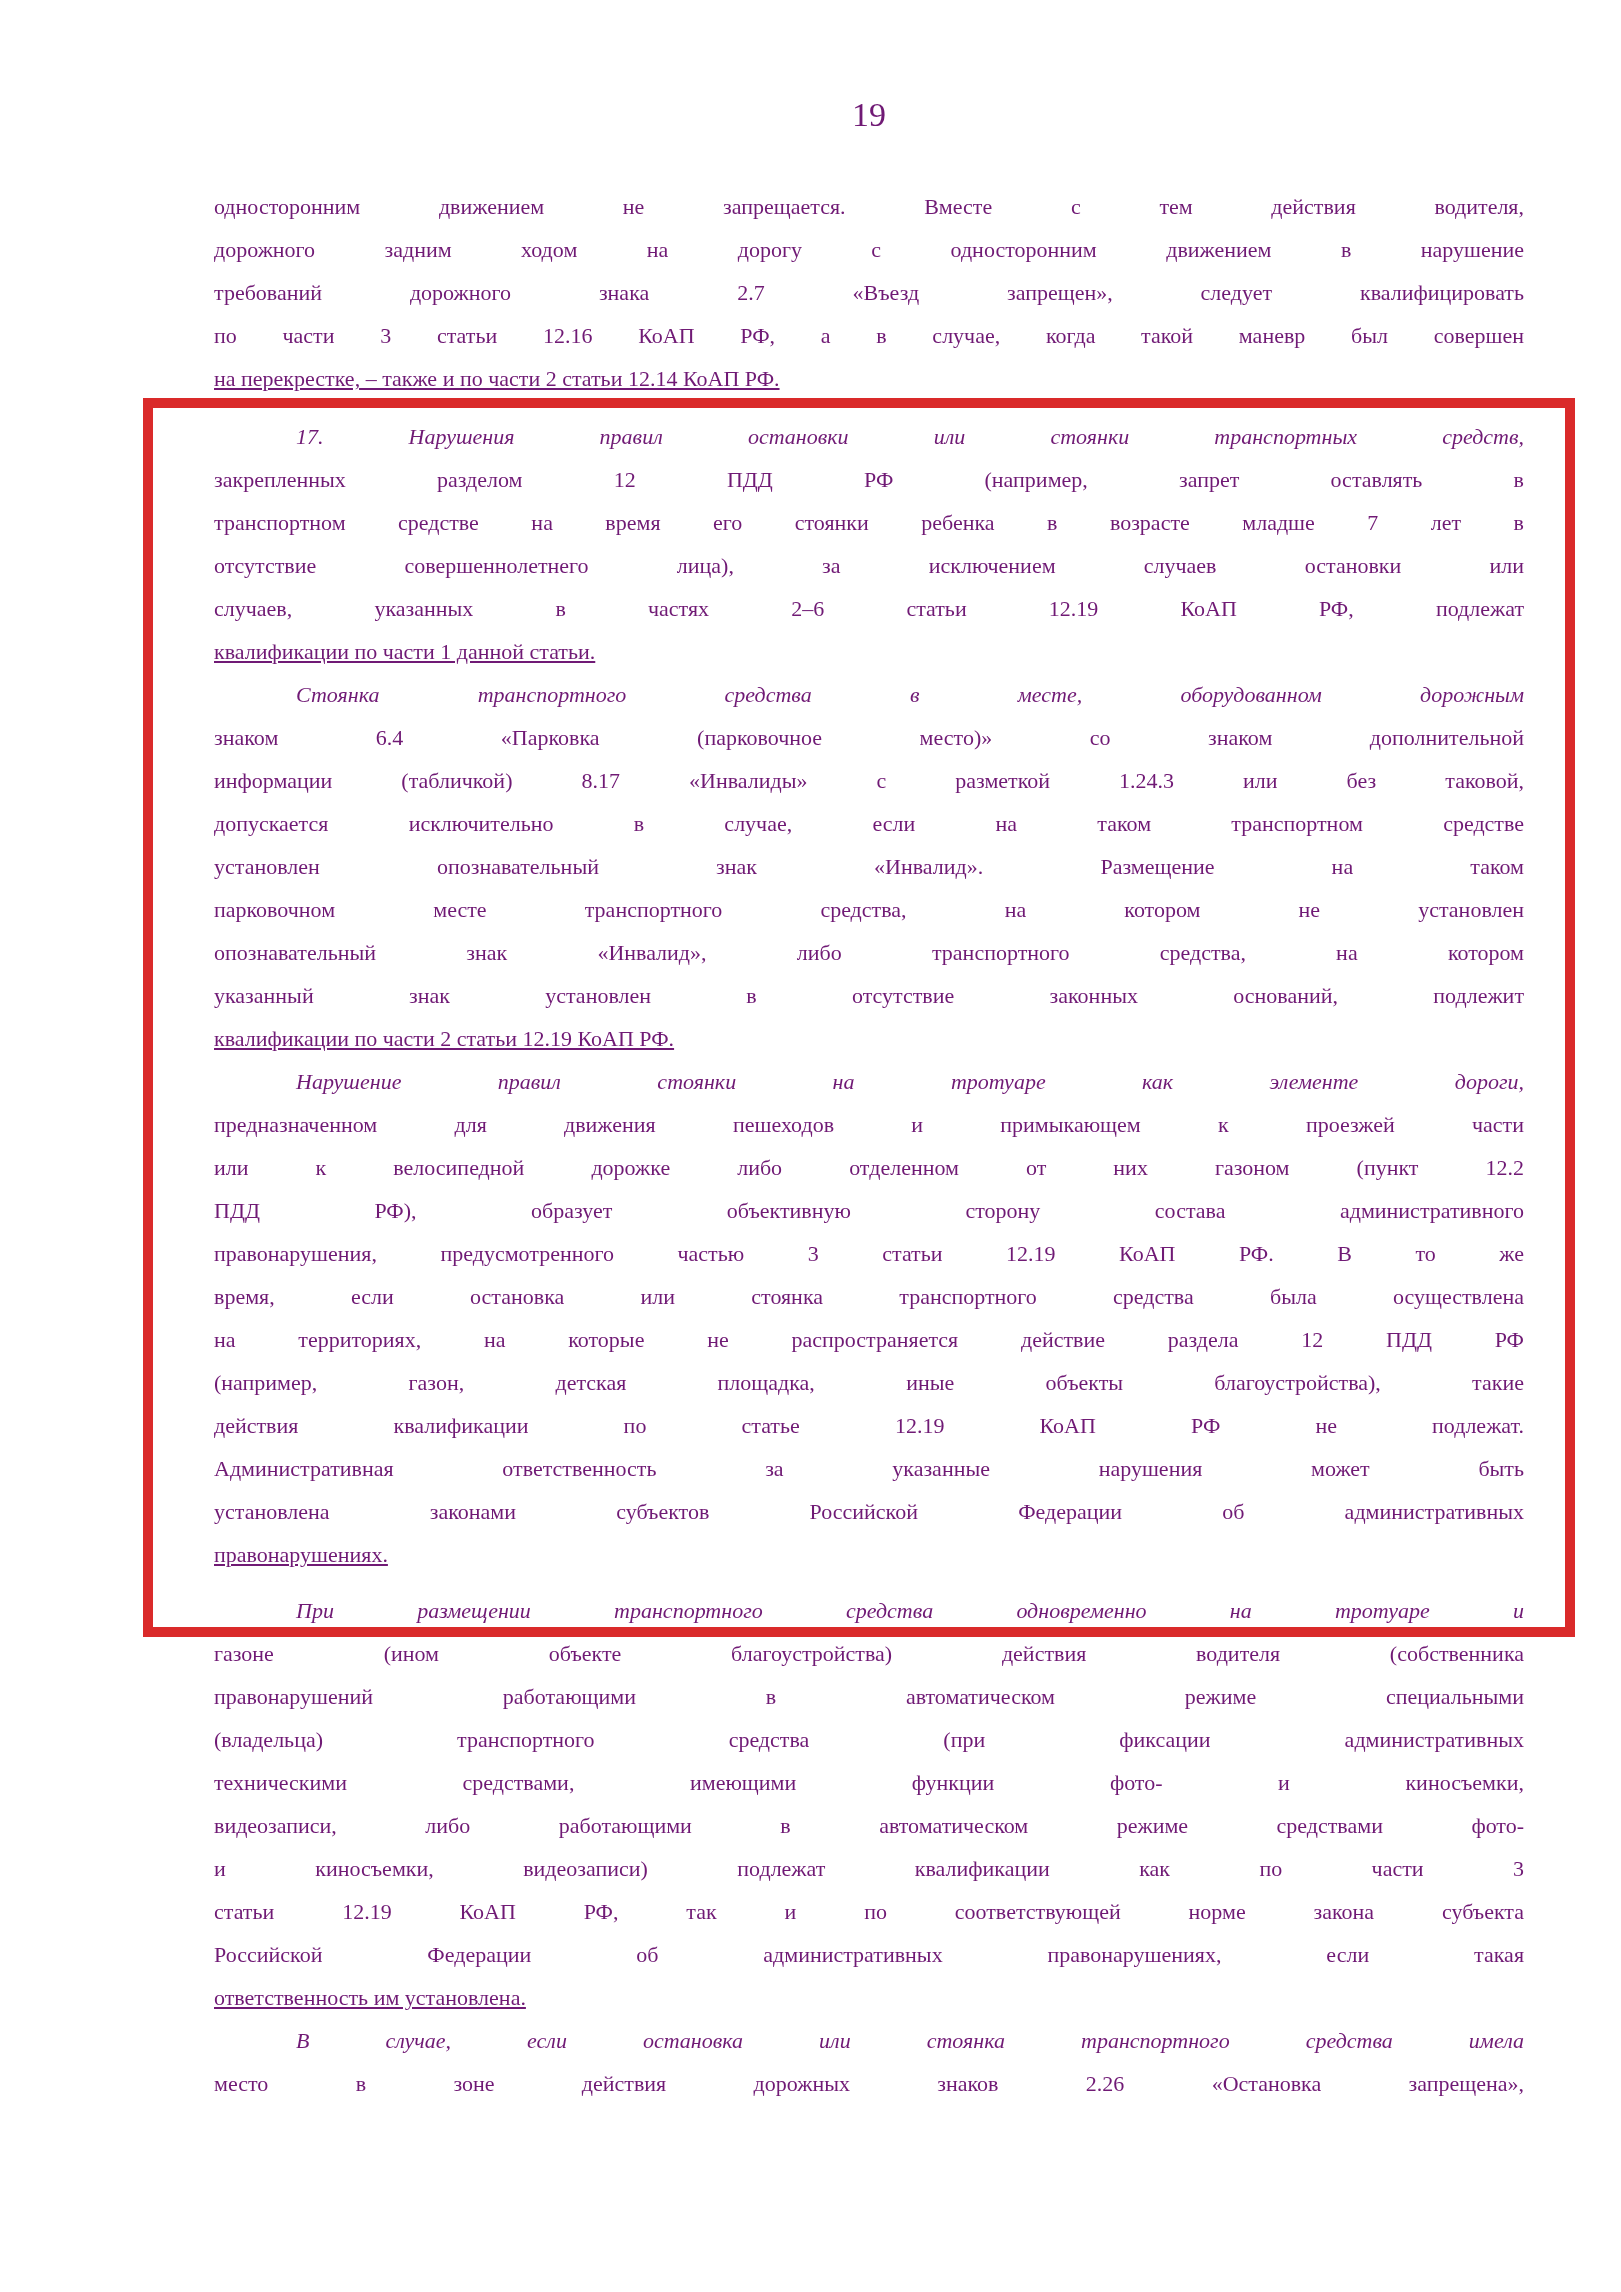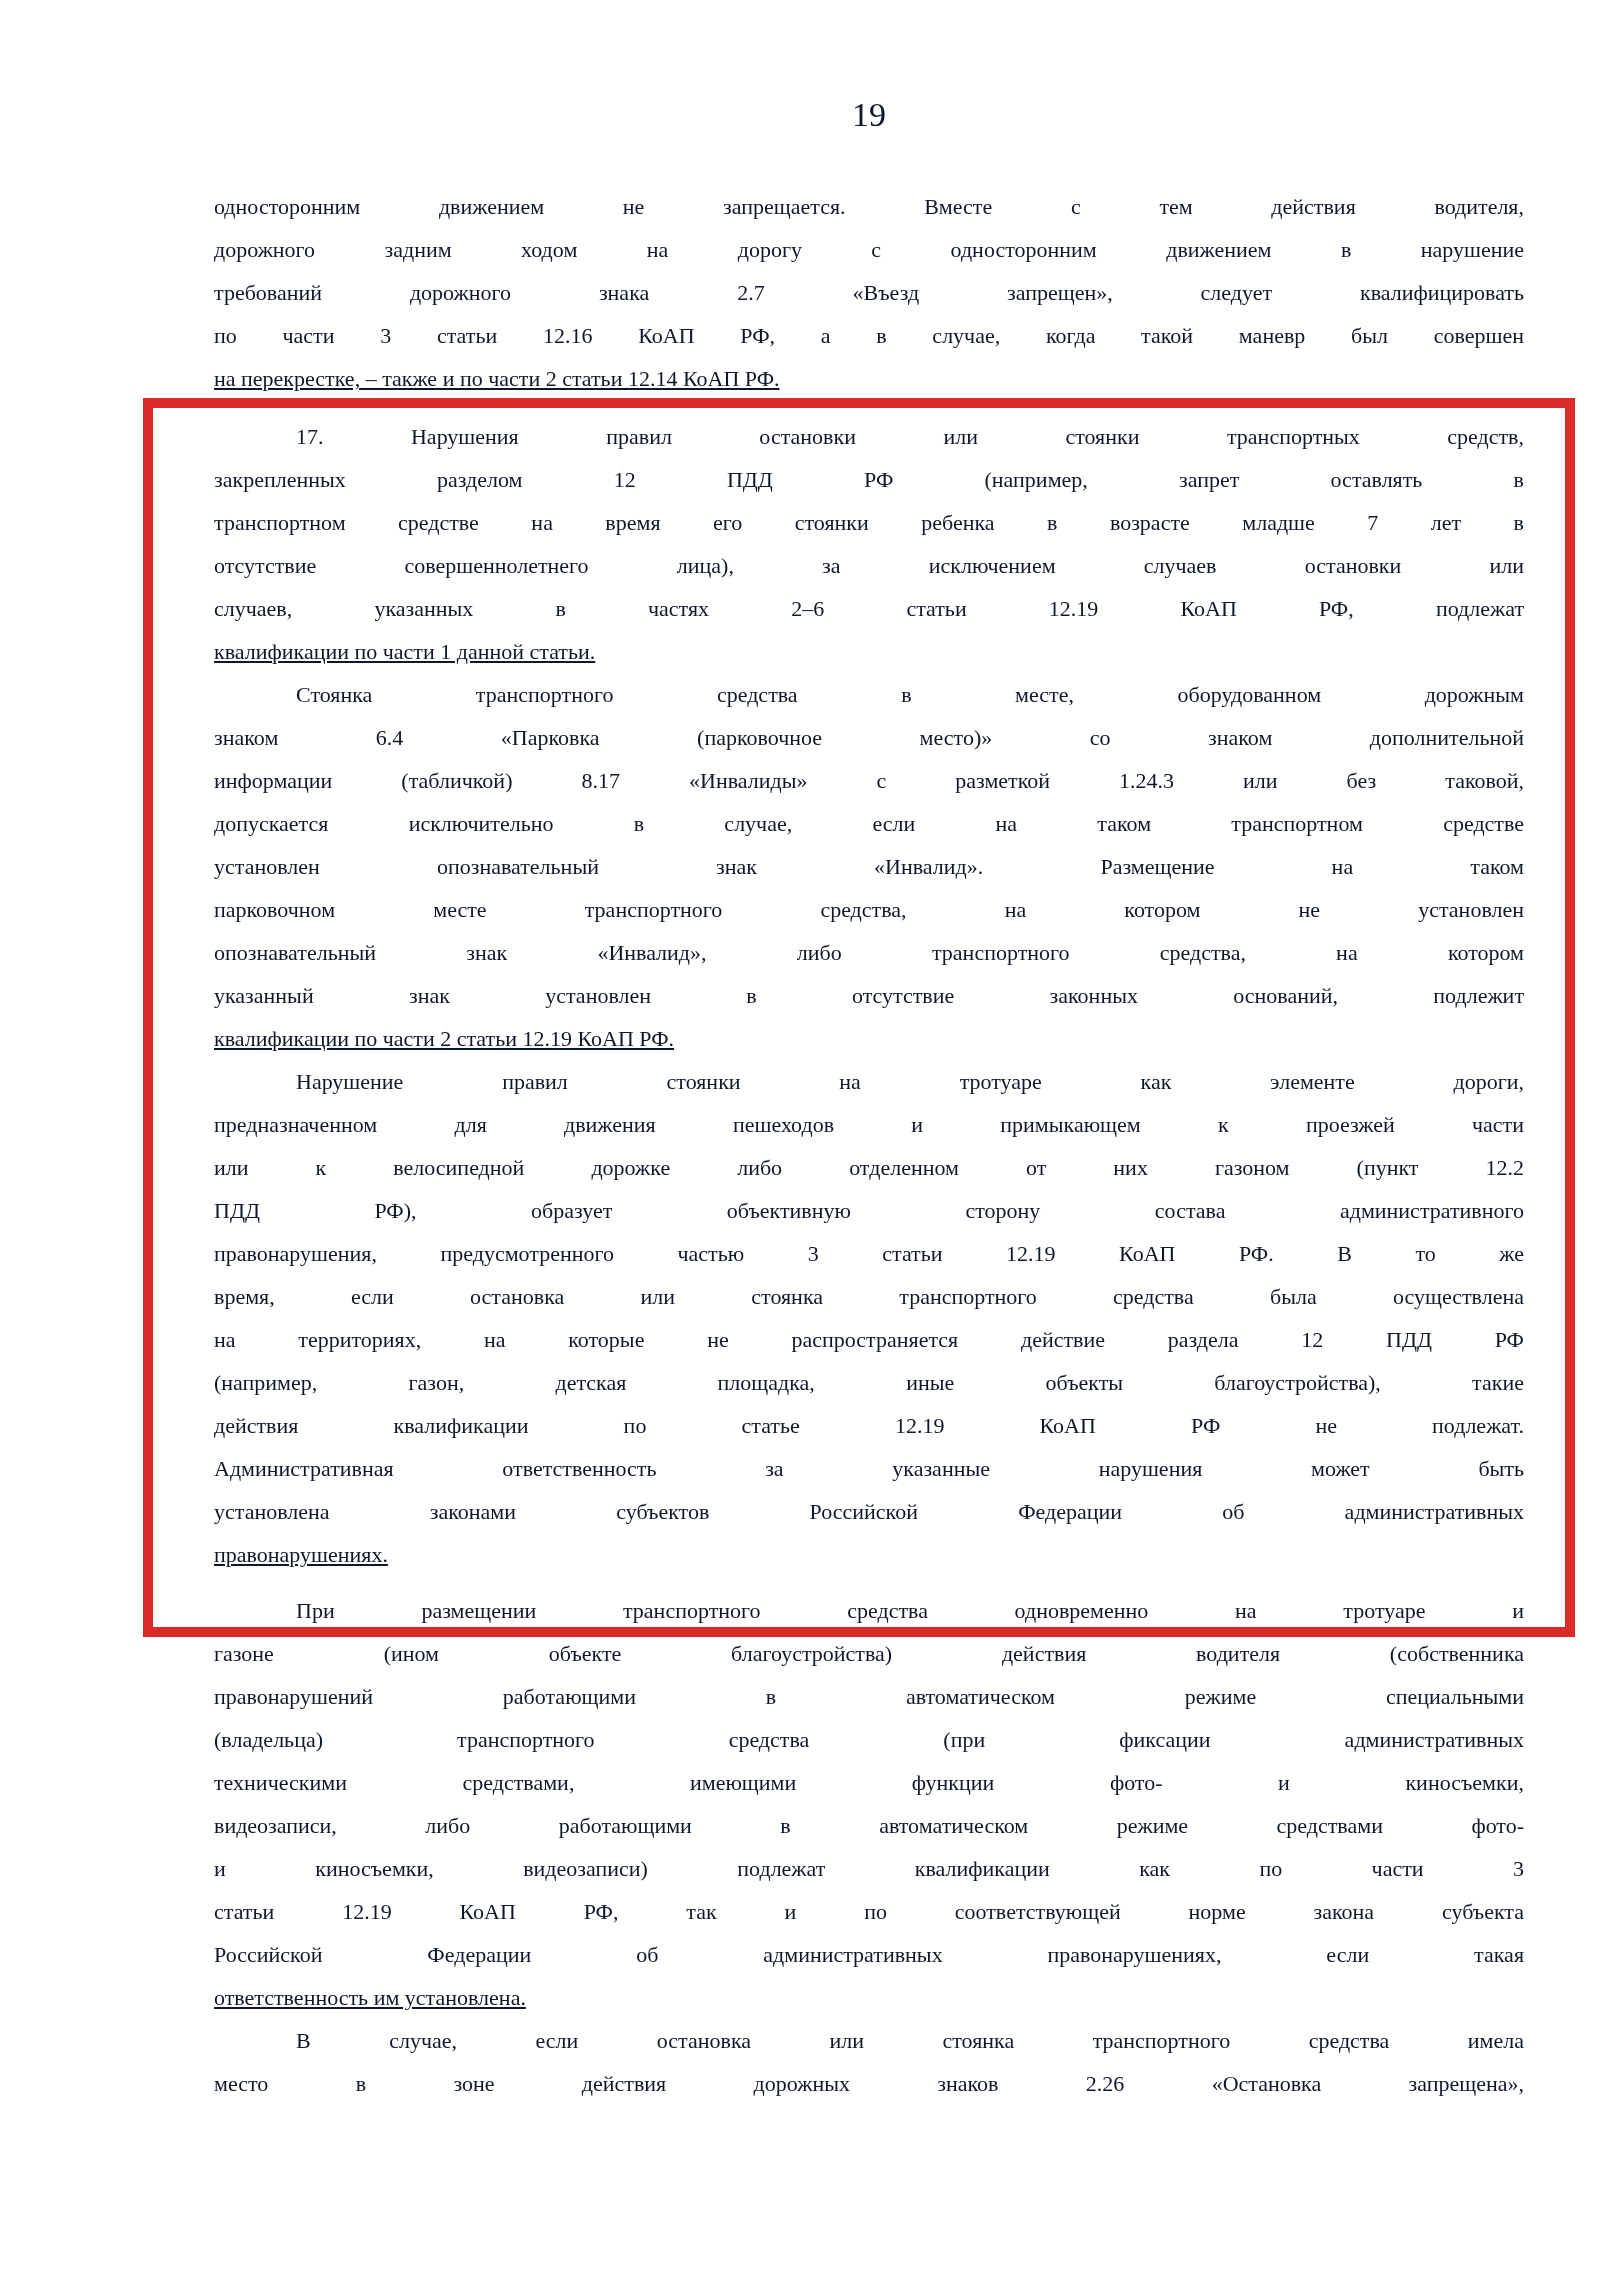--- a/index.html
+++ b/index.html
@@ -6,21 +6,21 @@
     margin: 0;
     padding: 0;
     background: #ffffff;
   }
   .page {
     position: relative;
     width: 1621px;
     height: 2293px;
     background: #ffffff;
     font-family: "Liberation Serif", "DejaVu Serif", serif;
-    color: #0f172a;
+    color: #701a75;
     overflow: hidden;
   }
   .page-number {
     position: absolute;
     top: 95px;
     left: 214px;
     width: 1310px;
     text-align: center;
     font-size: 34px;
     line-height: 39px;
@@ -49,21 +49,21 @@
   .paragraph.gap-box-top    { margin-top: 14.7px; }
   .paragraph.gap-box-bottom { margin-top: 13.7px; }
   .line {
     height: 43px;
     line-height: 43px;
     overflow: hidden;
     text-align: justify;
     text-align-last: justify;
     white-space: normal;
   }
-  .line.indent   { text-indent: 82px; }
+  .line.indent   { text-indent: 82px; font-style: italic; }
   .line.lastline { text-align-last: left; text-decoration: underline; }
 </style>
 </head>
 <body>
 
 <div class="page">
   <div class="page-number">19</div>
 
   <div class="red-box" style="border-color: rgb(218, 42, 42);"></div>
 

